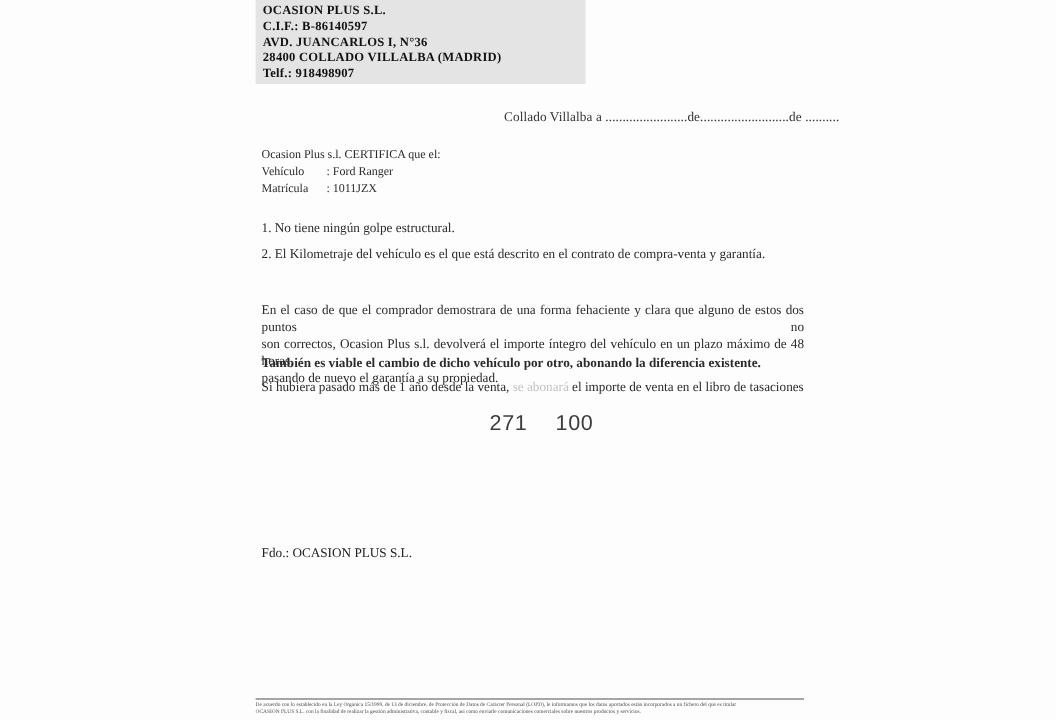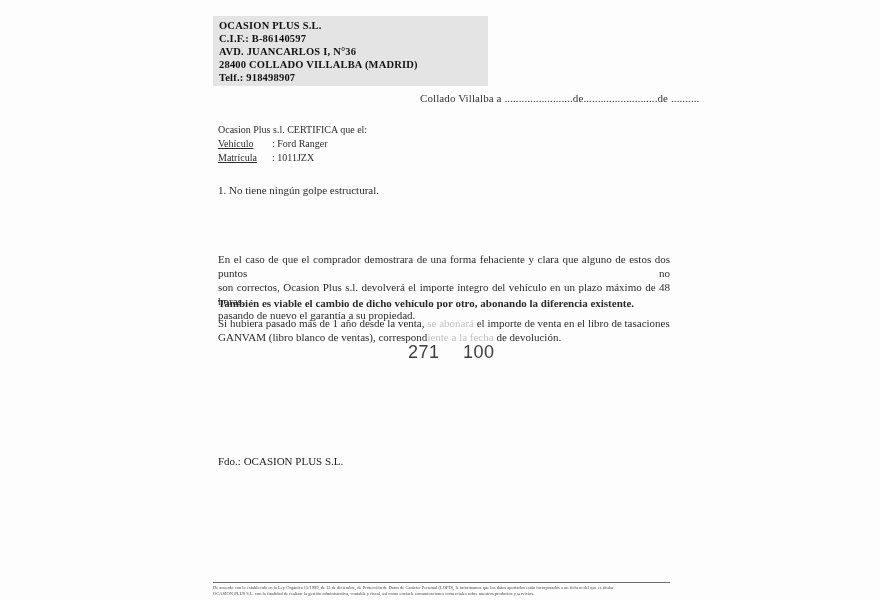--- a/index.html
+++ b/index.html
@@ -7,35 +7,34 @@
   #canvas {
     position: relative; width: 880px; height: 600px; background: #fdfdfd;
     font-family: "Liberation Serif", "DejaVu Serif", serif;
     color: #2b2b2b;
   }
   .scan { filter: blur(0.3px); }
   
   #letterhead {
     position: absolute; left: 213px; top: 0; width: 275px; height: 70px;
     padding: 3px 6px 0 6px;
-    margin-top: 16px;
   }
   #letterhead .lh-line {
     font-weight: bold; font-size: 10.5px; line-height: 13px; color: #111;
     letter-spacing: 0.2px; white-space: nowrap;
   }
   
   #date-line {
     position: absolute; left: 420px; top: 92px; font-size: 11px; color: #333;
     white-space: nowrap; letter-spacing: 0.1px; text-align: center;
   }
   
   #certify { position: absolute; left: 218px; top: 123px; font-size: 10px; line-height: 14px; }
   .row { white-space: nowrap; }
-  .ulabel { display: inline-block; width: 54px; text-decoration: underline; }
+  .ulabel { display: inline-block; width: 54px; }
   
   #point-1 { position: absolute; left: 218px; top: 184px; font-size: 11px; }
   #point-2 { position: absolute; left: 218px; top: 206px; font-size: 11px; white-space: nowrap; }
   
   .para { position: absolute; left: 218px; width: 452px; font-size: 11px; line-height: 14px; }
   #refund-para { top: 252px; }
   .just { text-align: justify; text-align-last: justify; }
   #exchange-line { position: absolute; left: 218px; top: 297px; font-size: 11px; white-space: nowrap; font-weight: bold; }
   #ganvam-para { top: 316px; }
   .faded { color: #9a9a9a; opacity: 0.6; filter: blur(0.5px); }
@@ -76,32 +75,32 @@
 
   <div id="date-line" class="scan">Collado Villalba a ........................de..........................de ..........</div>
 
   <div id="certify" class="scan">
     <div class="row">Ocasion Plus s.l. CERTIFICA que el:</div>
     <div class="row"><span class="ulabel">Vehículo</span><span>: Ford Ranger</span></div>
     <div class="row"><span class="ulabel">Matrícula</span><span>: 1011JZX</span></div>
   </div>
 
   <div id="point-1" class="scan">1. No tiene ningún golpe estructural.</div>
+  <div id="point-2" class="scan">2. El Kilometraje del vehículo es el que está descrito en el contrato de compra-venta y garantía.</div>
 
   <div id="refund-para" class="para scan">
     <div class="just">En el caso de que el comprador demostrara de una forma fehaciente y clara que alguno de estos dos puntos no</div>
     <div class="just">son correctos, Ocasion Plus s.l. devolverá el importe íntegro del vehículo en un plazo máximo de 48 horas,</div>
     <div>pasando de nuevo el garantía a su propiedad.</div>
   </div>
 
   <div id="exchange-line" class="scan">También es viable el cambio de dicho vehículo por otro, abonando la diferencia existente.</div>
 
   <div id="ganvam-para" class="para scan">
     <div><span>Si hubiera pasado más de 1 año desde la venta, </span><span class="faded">se abonará</span><span> el importe de venta en el libro de tasaciones</span></div>
-    <div><span>GANVAM (libro blanco de ventas), correspond</span><span class="faded">iente a la fecha</span><span> de devolución.</span></div>
   </div>
 
   <div id="overlay-num-left" class="overlay-num">271</div>
   <div id="overlay-num-right" class="overlay-num">100</div>
 
   <div id="signature" class="scan">Fdo.: OCASION PLUS S.L.</div>
 
   <div id="footer-rule"></div>
   <div id="footer-fine">
     <div class="fp-line">De acuerdo con lo establecido en la Ley Orgánica 15/1999, de 13 de diciembre, de Protección de Datos de Carácter Personal (LOPD), le informamos que los datos aportados están incorporados a un fichero del que es titular</div>

